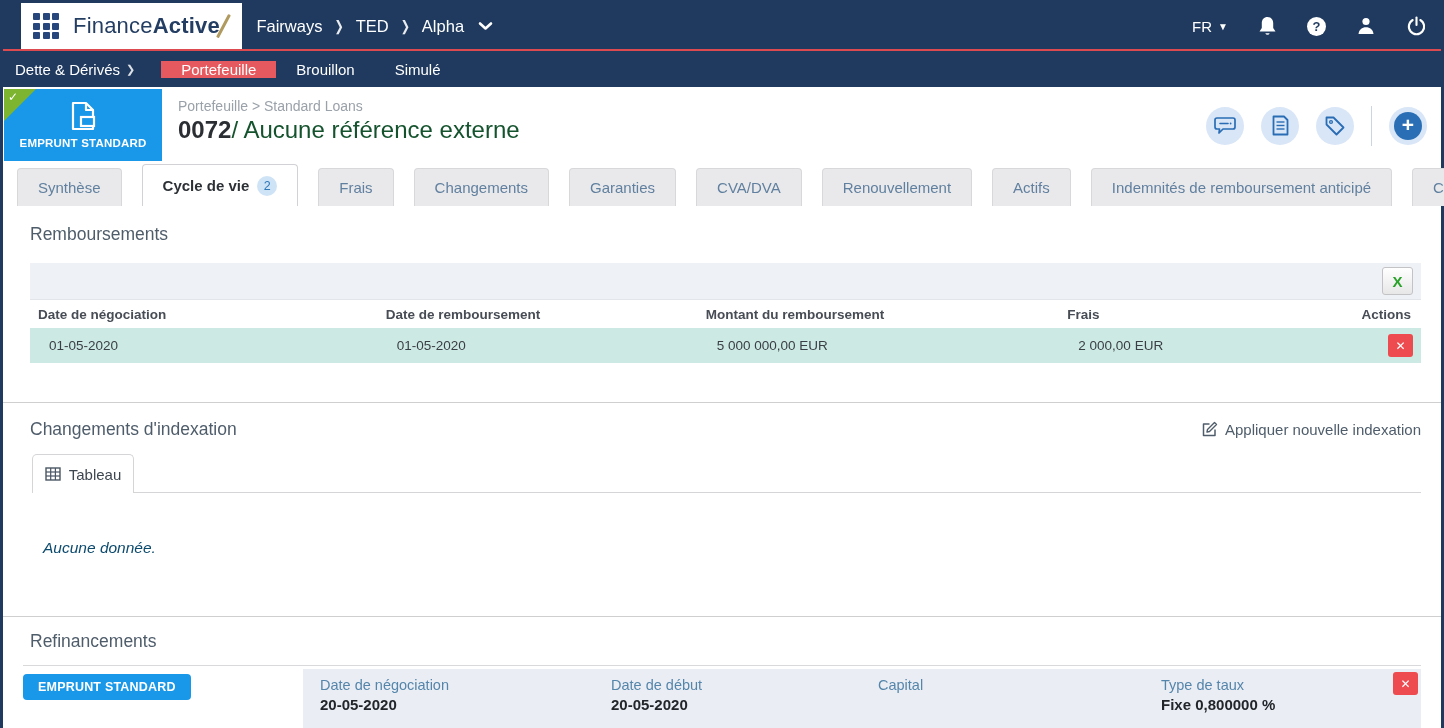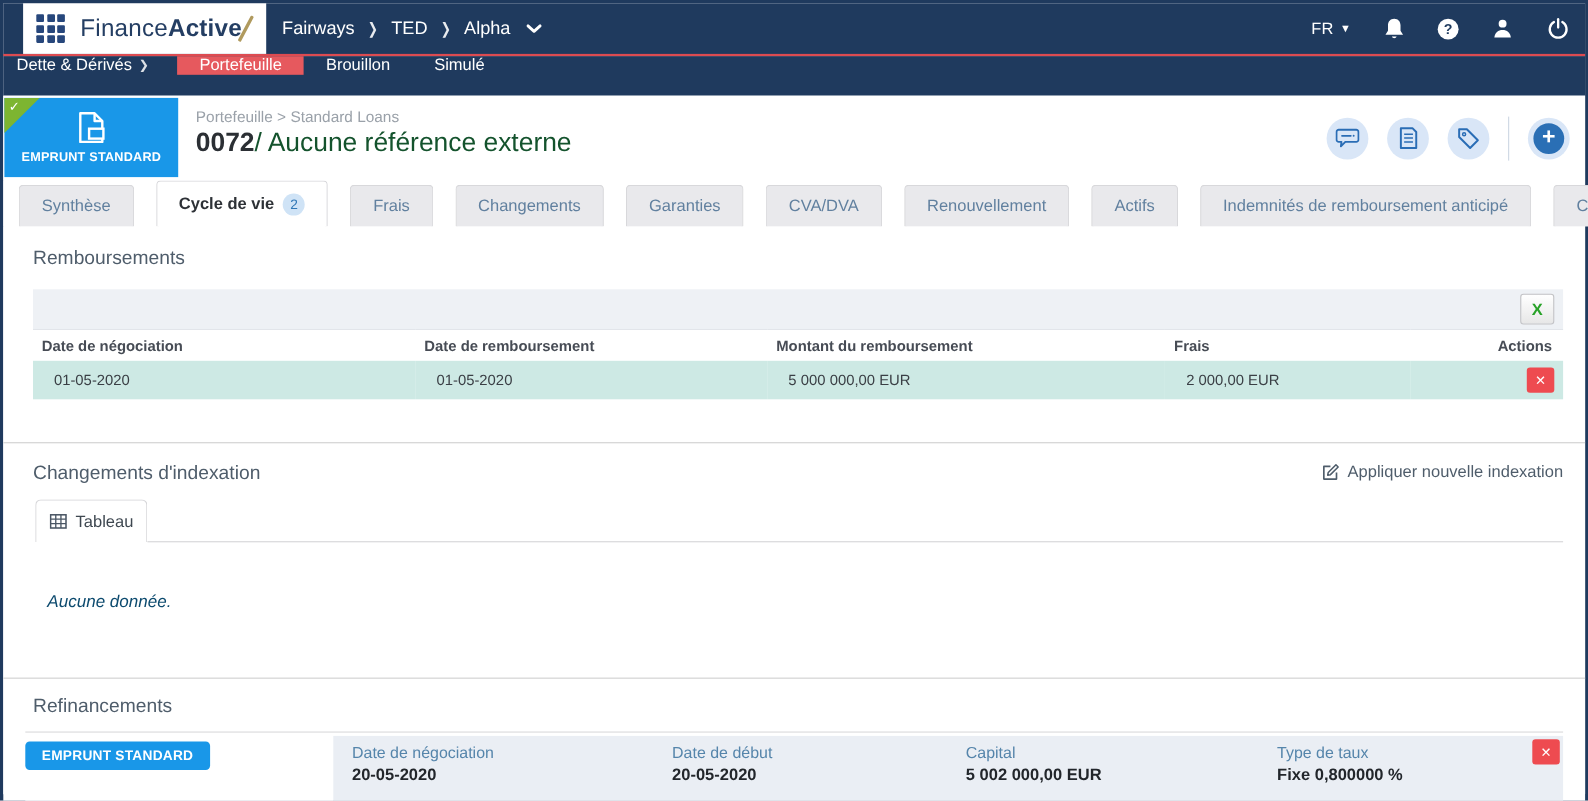--- a/index.html
+++ b/index.html
@@ -18,21 +18,21 @@
   .crumb { display:flex; align-items:center; gap:12px; color:#fff; font-size:16.5px; margin-left:14px; }
   .crumb .sep { font-size:11px; opacity:.9; transform:scaleY(1.3); }
   .chev-down { margin-left:2px; display:flex; }
   .top-actions { position:absolute; right:14px; display:flex; align-items:center; gap:30px; color:#fff; }
   .lang { font-size:15px; display:flex; align-items:center; gap:6px; cursor:pointer; }
   .lang .caret { font-size:10px; }
   .ticon { display:flex; align-items:center; justify-content:center; cursor:pointer; }
   .help-circle { width:19px; height:19px; border-radius:50%; background:#fff; color:#1f3a5e; font-weight:700; font-size:13px; display:flex; align-items:center; justify-content:center; }
 
   
-  .mainnav { height:36px; background:#1f3a5e; display:flex; align-items:flex-start; flex:none; }
+  .mainnav { height:36px; background:#1f3a5e; display:flex; align-items:center; flex:none; }
   .nav-item { color:#fff; font-size:15px; display:flex; align-items:center; padding:0 20px; cursor:pointer; gap:6px; }
   .nav-item.first { padding-left:12px; padding-right:26px; }
   .nav-item .nsep { font-size:11px; opacity:.85; }
   .nav-item.active { background:#e6595e; }
 
   
   .pagehead { height:77px; background:#fff; display:flex; align-items:stretch; position:relative; flex:none; }
   .type-badge { width:158px; margin:2px 0 3px 1px; background:#1997e8; color:#fff; position:relative; display:flex; flex-direction:column; align-items:center; justify-content:center; gap:6px; cursor:pointer; }
   .corner { position:absolute; top:0; left:0; width:0; height:0; border-top:32px solid #7db531; border-right:32px solid transparent; }
   .corner-check { position:absolute; top:1px; left:4px; color:#fff; font-size:12px; font-weight:700; }
@@ -334,21 +334,20 @@
           <div class="ref-field rf0">
             <div class="flabel">Date de négociation</div>
             <div class="fvalue">20-05-2020</div>
           </div>
           <div class="ref-field rf1">
             <div class="flabel">Date de début</div>
             <div class="fvalue">20-05-2020</div>
           </div>
           <div class="ref-field rf2">
             <div class="flabel">Capital</div>
-            <div class="fvalue">5 002 000,00 EUR</div>
           </div>
           <div class="ref-field">
             <div class="flabel">Type de taux</div>
             <div class="fvalue">Fixe 0,800000 %</div>
           </div>
           <span class="xbtn ref-x">
               <span>✕</span>
             </span>
         </div>
       </div>

